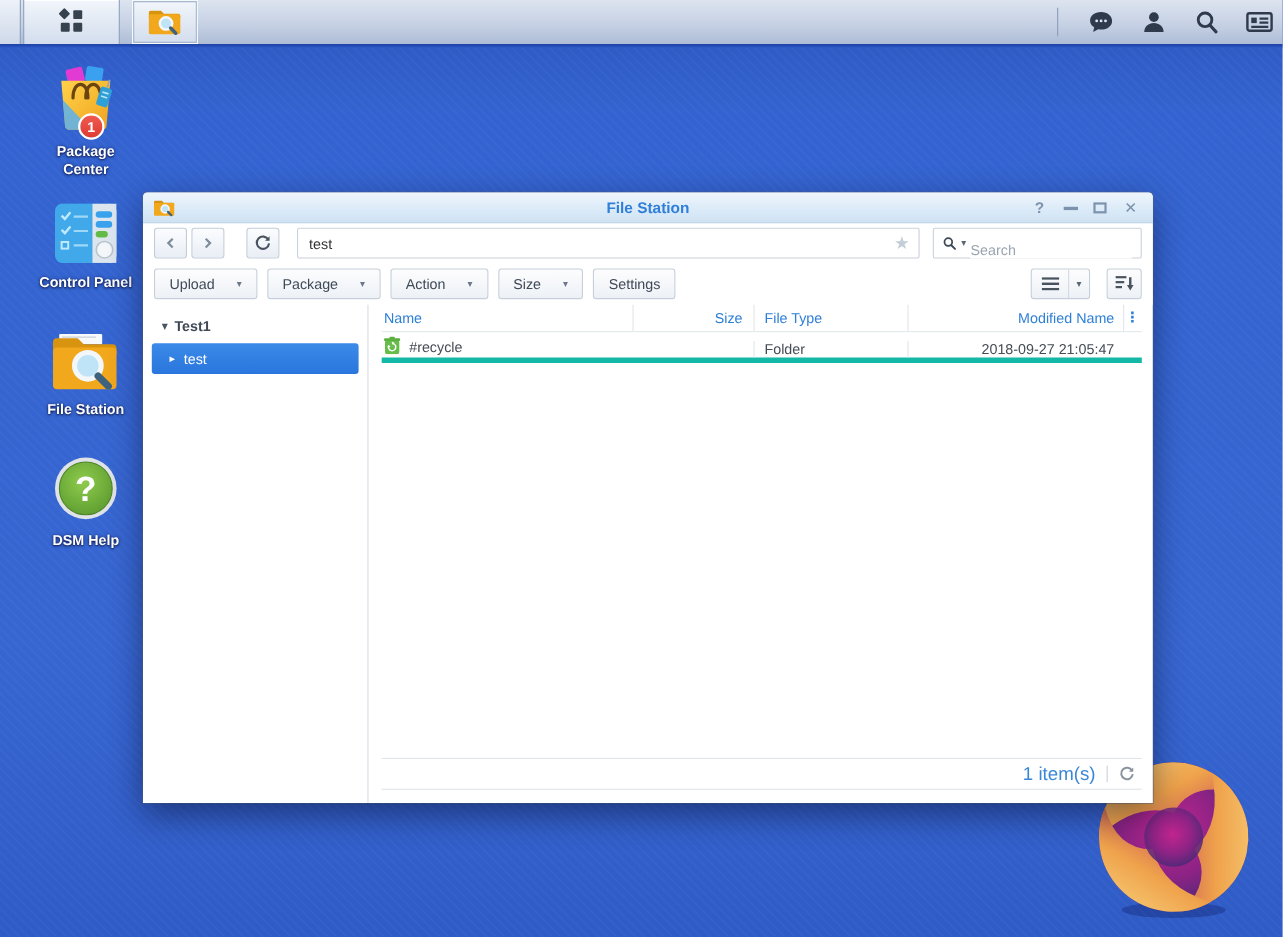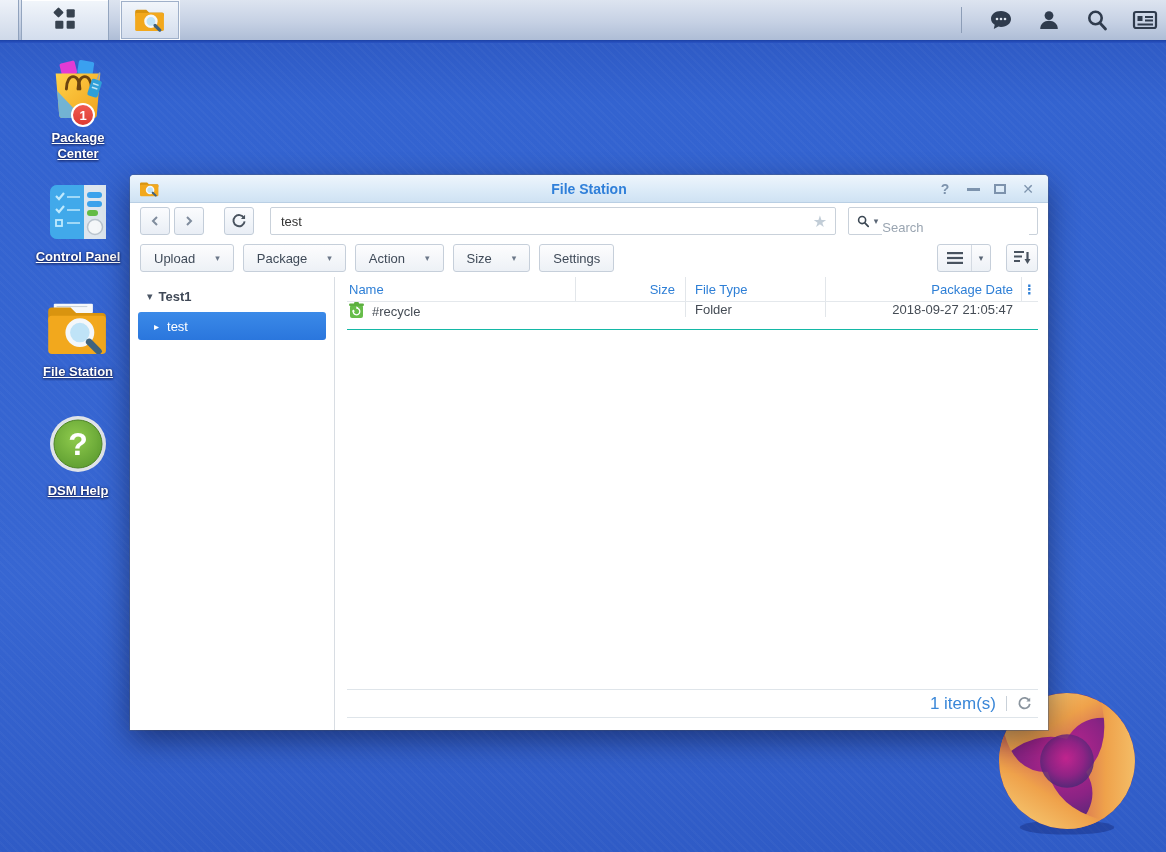--- a/index.html
+++ b/index.html
@@ -21,21 +21,21 @@
             box-shadow:inset 0 1px 0 #fff; cursor:pointer; }
   .tb-btn.menu { left:21px; width:88px; }
   .tb-btn.task { left:120px; width:60px; border:1px solid #f6f9fc; box-shadow:0 0 0 1px #9fb0c9 inset; }
   .tray { position:absolute; right:8px; top:0; height:40px; display:flex; align-items:center; gap:22px; }
   .tray-sep { width:1px; height:26px; background:#8c9db7; margin-right:4px; }
   .tray-icon { width:26px; height:26px; display:flex; align-items:center; justify-content:center; cursor:pointer; }
 
   
   .dicon { position:absolute; left:20px; width:116px; display:flex; flex-direction:column; align-items:center; cursor:pointer; }
   .dicon .lbl { margin-top:7px; color:#fff; font-weight:700; font-size:13px; text-align:center; line-height:16px;
-                text-shadow:0 1px 2px rgba(0,0,40,.75), 0 0 3px rgba(0,0,40,.5); max-width:92px;text-decoration:underline; }
+                text-shadow:0 1px 2px rgba(0,0,40,.75), 0 0 3px rgba(0,0,40,.5); max-width:92px; }
   .badge { position:absolute; right:14px; bottom:-4px; min-width:24px; height:24px; padding:0 6px; border-radius:12px;
            background:linear-gradient(180deg,#f05a50,#dd3b33); border:2px solid #fff; color:#fff; font-weight:700;
            font-size:13px; display:flex; align-items:center; justify-content:center; }
   .iconwrap { position:relative; }
 
   
   .win { position:absolute; left:130px; top:175px; width:918px; height:555px; background:#fff;
          border-radius:4px 4px 0 0; box-shadow:0 10px 30px rgba(0,0,25,.45), 0 0 0 1px rgba(90,110,145,.45); overflow:hidden;
          display:flex; flex-direction:column; }
   .titlebar { height:28px; flex:0 0 28px; position:relative; display:flex; align-items:center;
@@ -79,21 +79,21 @@
   .tree-item .tri { font-size:10px; color:#fff; }
 
   .content { flex:1; display:flex; flex-direction:column; padding:0 10px 0 12px; min-width:0; }
   .lhead { display:flex; height:25px; align-items:center; border-bottom:1px solid #e4e8ec; color:#2e7fd6; font-size:13px; }
   .lhead .c { height:100%; display:flex; align-items:center; cursor:pointer; }
   .c-name { width:228px; padding-left:2px; }
   .c-size { width:110px; justify-content:flex-end; padding-right:10px; border-left:1px solid #e2e6ea; }
   .c-type { width:140px; padding-left:9px; border-left:1px solid #e2e6ea; }
   .c-date { width:196px; justify-content:flex-end; padding-right:8px; border-left:1px solid #e2e6ea; }
   .c-menu { width:16px; justify-content:center; border-left:1px solid #e2e6ea; color:#2e7fd6; font-weight:700; }
-  .lrow { display:flex; height:28px; align-items:flex-start; border-bottom:1px solid #14b8a6; color:#454c55; font-size:13px; cursor:pointer; }
+  .lrow { display:flex; height:28px; align-items:flex-end; border-bottom:5px solid #14b8a6; color:#454c55; font-size:13px; cursor:pointer; }
   .lrow .c { display:flex; align-items:center; }
   .lrow .c-name { gap:8px; }
   .filler { flex:1; }
   .statusbar { border-top:1px solid #dfe5ea; border-bottom:1px solid #dfe5ea; height:29px; margin-bottom:12px;
                display:flex; align-items:center; justify-content:flex-end; gap:10px; padding-right:6px; }
   .statusbar .count { color:#3a87d8; font-size:17px; }
   .statusbar .sep { width:1px; height:15px; background:#c9d1d9; }
   .statusbar .refresh { cursor:pointer; display:flex; }
 
   
@@ -372,21 +372,21 @@
         <span class="tri">▸</span>
         <span>test</span>
       </div>
     </div>
 
     <div class="content">
       <div class="lhead">
         <div class="c c-name">Name</div>
         <div class="c c-size">Size</div>
         <div class="c c-type">File Type</div>
-        <div class="c c-date">Package Date</div>
+        <div class="c c-date">Modified Name</div>
         <div class="c c-menu">⋮</div>
       </div>
 
       <div class="lrow">
         <div class="c c-name">
           <span>
             <svg width="15" height="16" viewBox="0 0 15 16">
                 <rect x="1" y="3" width="13" height="13" rx="2" fill="#67bd4a"></rect>
                 <rect x="0" y="1.5" width="15" height="2.6" rx="1.3" fill="#5cb03f"></rect>
                 <rect x="5" y="0" width="5" height="2.4" rx="1.2" fill="#5cb03f"></rect>

